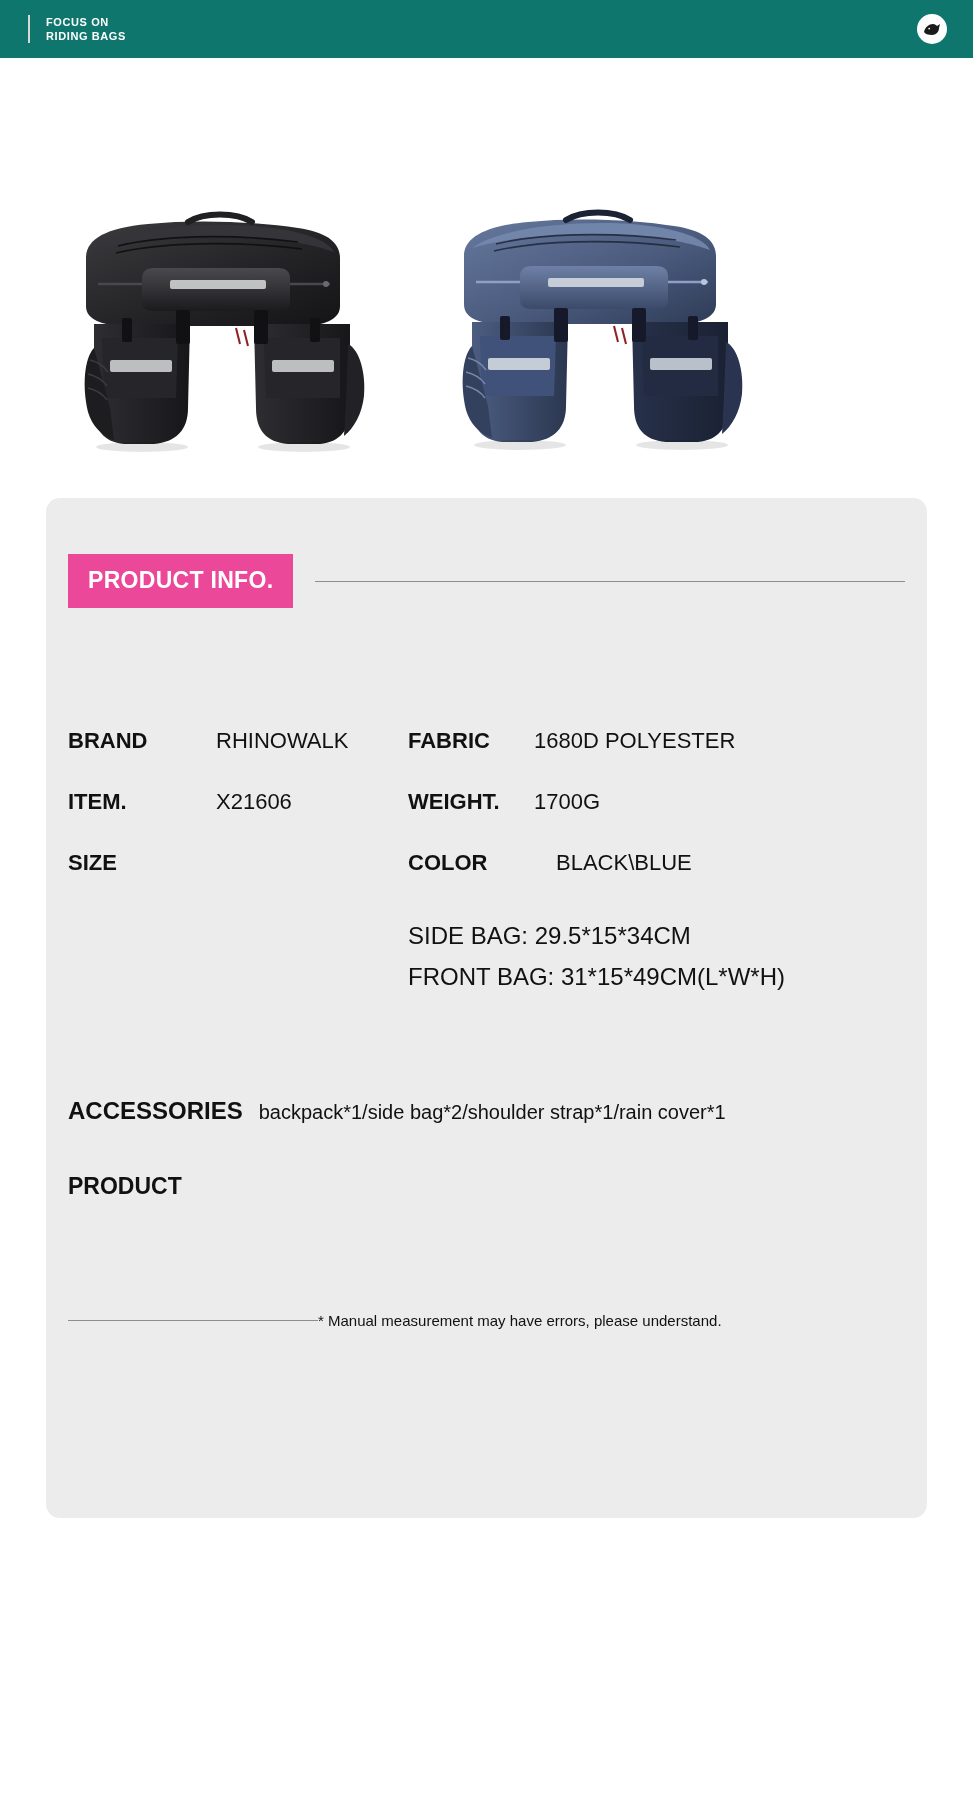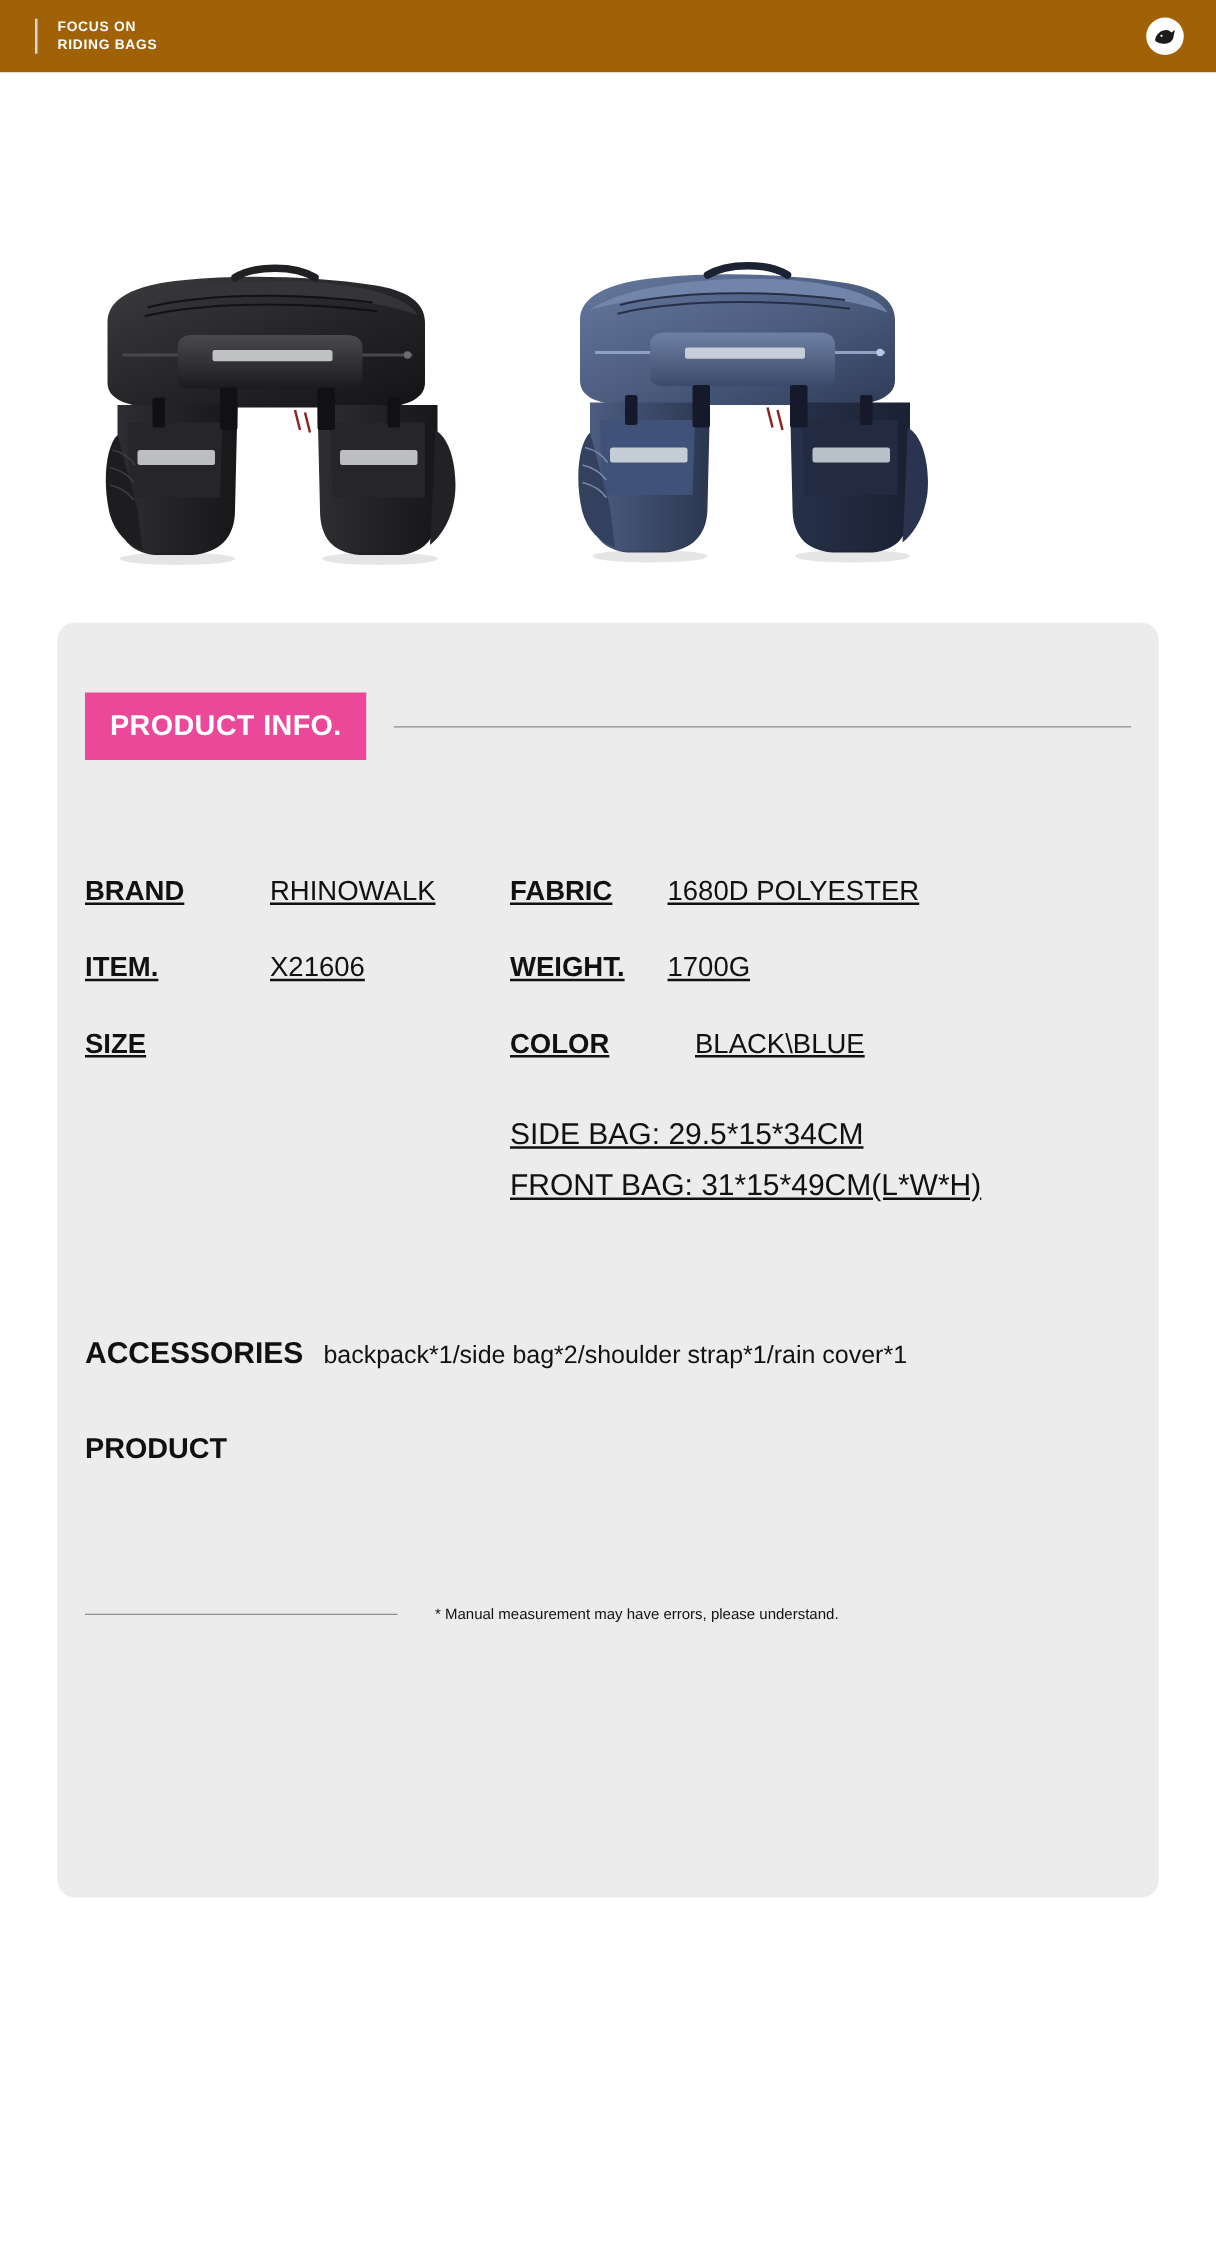--- a/index.html
+++ b/index.html
@@ -8,21 +8,21 @@
     width: 973px;
     background: #ffffff;
     font-family: "Liberation Sans", sans-serif;
     color: #111111;
   }
   .page { width: 973px; min-height: 1800px; position: relative; background:#fff; }
 
   
   .topbar {
     height: 58px;
-    background: #a16207;
+    background: #0f766e;
     display: flex;
     align-items: center;
     padding: 0 28px;
     position: relative;
   }
   .topbar-rule {
     width: 2px;
     height: 28px;
     background: #d8d8d8;
     margin-right: 16px;
@@ -82,26 +82,25 @@
   }
   .section-line {
     flex: 1;
     height: 1px;
     background: #8d8d8d;
     margin-left: 22px;
     margin-right: 0;
   }
 
   .spec {
-    margin-top: 92px;
+    margin-top: 120px;
     padding: 0 22px;
     display: grid;
     grid-template-columns: 340px 1fr;
     row-gap: 0;
-    text-decoration: underline;
   }
   .spec-row { display: flex; align-items: baseline; height: 61px; }
   .spec-key {
     font-size: 22px;
     font-weight: bold;
     white-space: nowrap;
   }
   .spec-val {
     font-size: 22px;
     font-weight: normal;
@@ -143,21 +142,21 @@
     max-width: 800px;
   }
 
   .footnote {
     margin-top: 112px;
     padding: 0 22px;
     display: flex;
     align-items: center;
   }
   .foot-line { width: 250px; height: 1px; background: #8d8d8d; }
-  .foot-text { font-size: 12px; margin-left: 30px; white-space: nowrap; }
+  .foot-text { font-size: 15px; white-space: nowrap; }
 </style>
 </head>
 <body>
 
 <div class="page">
 
   <div class="topbar">
     <div class="topbar-rule"></div>
     <div class="topbar-text">
       <div>FOCUS ON</div>

